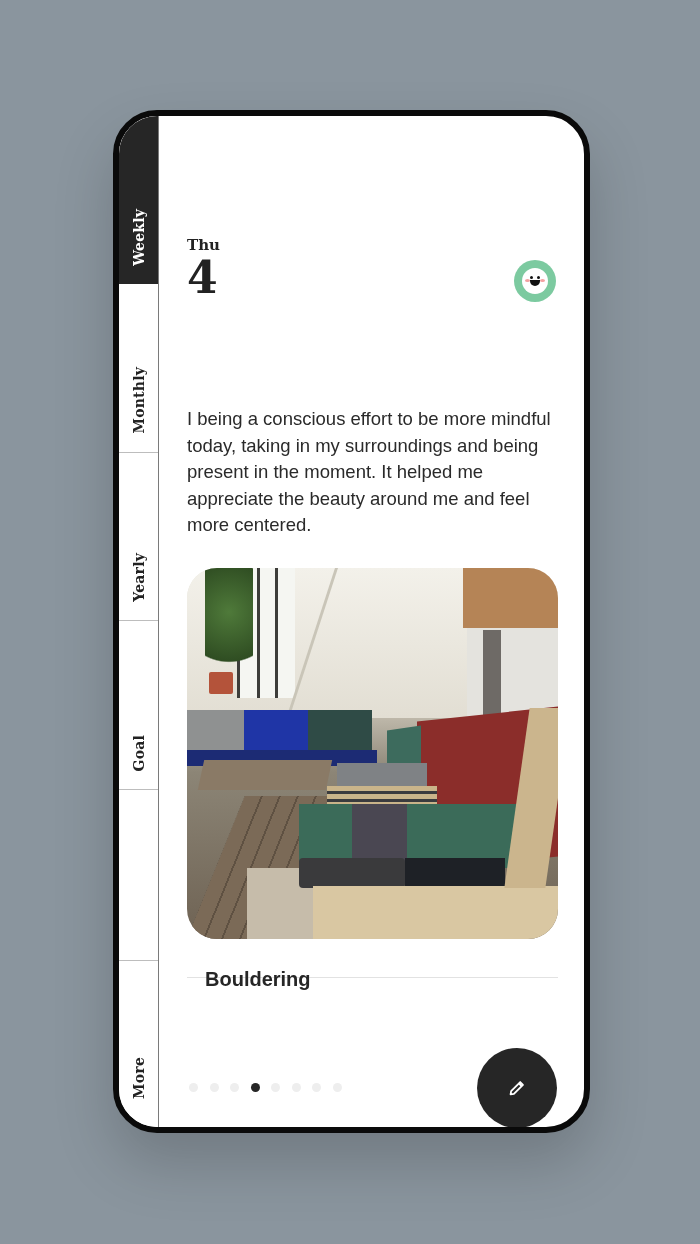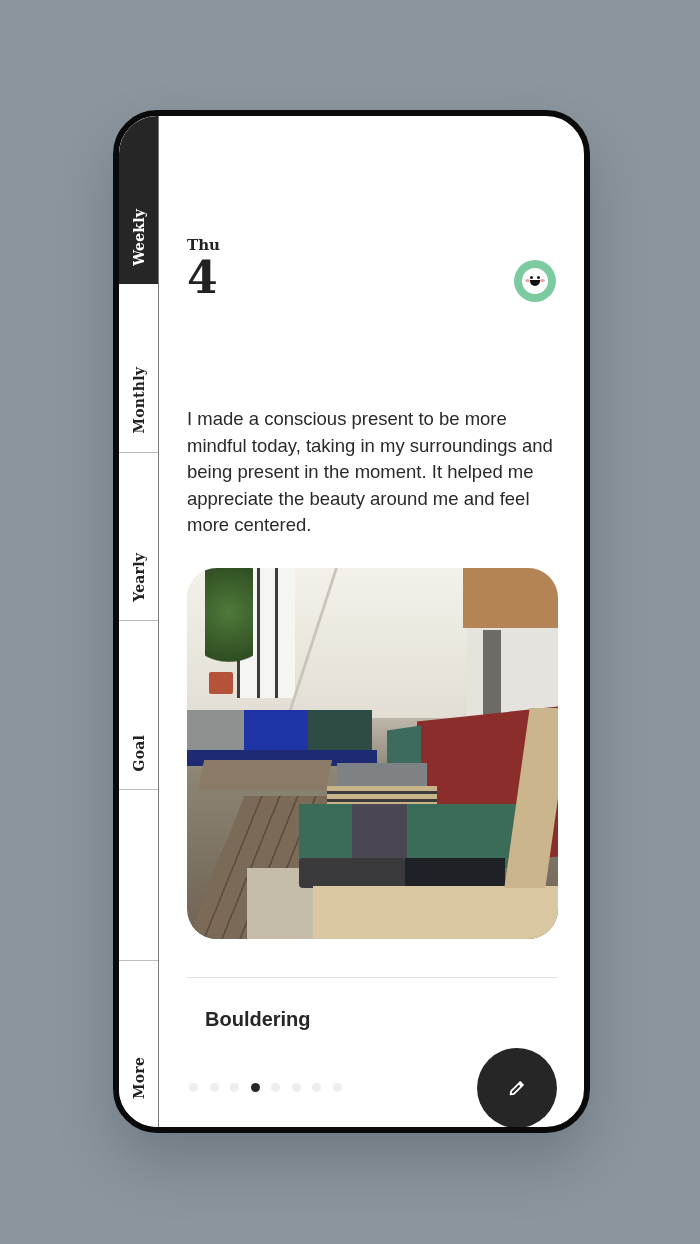--- a/index.html
+++ b/index.html
@@ -97,21 +97,21 @@
     width: 371px; height: 371px; border-radius: 30px;
     overflow: hidden;
     background: linear-gradient(180deg, #e9e7df 0%, #dedbd2 28%, #bfb9ab 40%, #8c8576 55%, #6e6253 100%);
   }
   .ph { position: absolute; }
   .divider {
     position: absolute; left: 28px; top: 833px; width: 371px;
     height: 1px; background: #e2e2e2;
   }
   .next-title {
-    position: absolute; left: 46px; top: 864px;
+    position: absolute; left: 46px; top: 824px;
     font-family: "Liberation Sans", sans-serif; font-weight: bold;
     font-size: 20px; color: #262626;
   }
   .dots {
     position: absolute; left: 30px; top: 939px;
     display: flex; gap: 11.5px;
   }
   .dot { width: 9px; height: 9px; border-radius: 50%; background: #eeeeee; cursor: pointer; }
   .dot.active { background: #262626; }
   .fab {
@@ -155,21 +155,21 @@
     <div class="mood">
       <div class="mood-inner">
         <span class="eye l"></span>
           <span class="eye r"></span>
         <span class="cheek l"></span>
           <span class="cheek r"></span>
         <span class="mouth"></span>
       </div>
     </div>
 
-    <p class="entry-body">I made a conscious present to be more mindful today, taking in my surroundings and being present in the moment. It helped me appreciate the beauty around me and feel more centered.</p>
+    <p class="entry-body">I being a conscious effort to be more mindful today, taking in my surroundings and being present in the moment. It helped me appreciate the beauty around me and feel more centered.</p>
 
     <div class="photo" title="Sunlit lounge with patchwork sofas, wooden tables and large windows">
 
       <div class="ph" style="left:0;top:0;width:371px;height:150px;background:linear-gradient(180deg,#f3f1ea,#e2ded3);"></div>
       <div class="ph" style="left:50px;top:0;width:55px;height:130px;background:#f5f6f2;border-left:3px solid #3d3d3a;"></div>
       <div class="ph" style="left:70px;top:0;width:3px;height:130px;background:#3d3d3a;"></div>
       <div class="ph" style="left:88px;top:0;width:3px;height:130px;background:#3d3d3a;"></div>
       <div class="ph" style="left:122px;top:0;width:3px;height:160px;background:#c9c5b8;transform:skewX(-18deg);"></div>
       <div class="ph" style="left:276px;top:0;width:95px;height:60px;background:#b58456;"></div>
       <div class="ph" style="left:280px;top:60px;width:91px;height:100px;background:#e4e3de;"></div>

